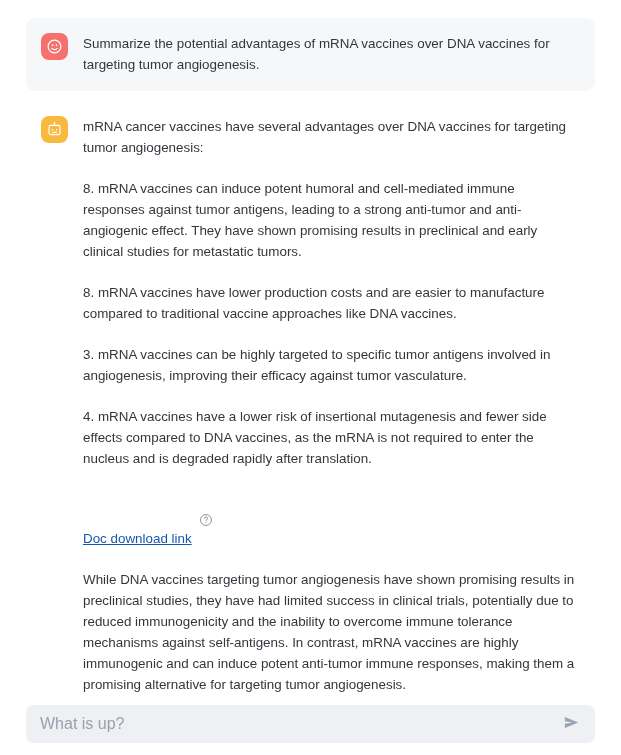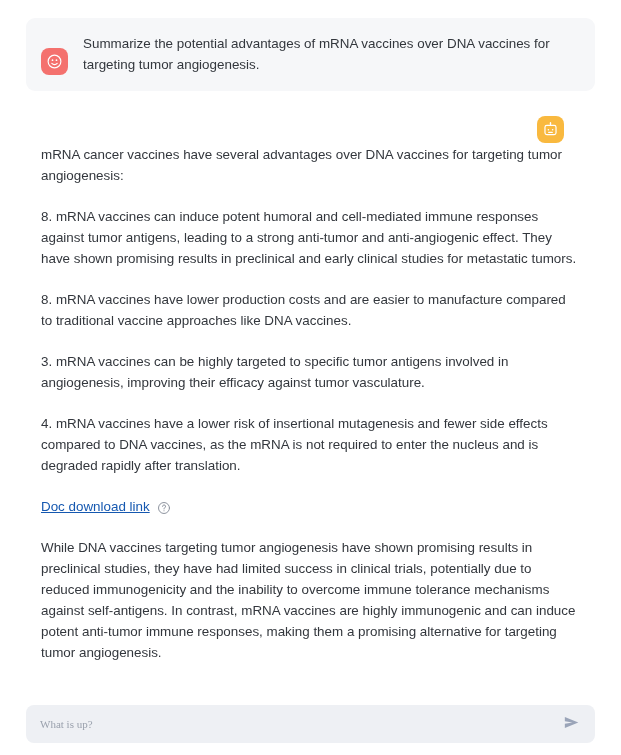--- a/index.html
+++ b/index.html
@@ -29,35 +29,34 @@
     top: 0;
     right: 0;
     bottom: 58px;
     padding: 18px 26px 0 26px;
     box-sizing: border-box;
     overflow: hidden;
   }
 
   .msg-row {
     display: flex;
-    align-items: flex-end;
+    align-items: flex-start;
     box-sizing: border-box;
   }
 
   .msg-row.user {
     background: #f6f7f9;
     border-radius: 9px;
     padding: 14px 16px 16px 15px;
   }
 
   .msg-row.assistant {
     background: transparent;
     padding: 16px 16px 0 15px;
     margin-top: 8px;
-    flex-direction: column;
   }
 
   .avatar {
     width: 27px;
     height: 27px;
     min-width: 27px;
     border-radius: 8px;
     display: flex;
     align-items: center;
     justify-content: center;
@@ -91,20 +90,21 @@
     align-items: center;
     gap: 7px;
   }
 
   .doc-link {
     color: #1558b0;
     text-decoration: underline;
     font-size: 13.4px;
     line-height: 21px;
     cursor: pointer;
+    margin-top: 39px;
   }
 
   .help-icon {
     display: inline-flex;
     align-items: center;
     justify-content: center;
     width: 14px;
     height: 14px;
     position: relative;
     top: 1px;
@@ -123,22 +123,22 @@
     align-items: center;
     padding: 0 12px 0 14px;
     box-sizing: border-box;
   }
 
   .composer input {
     flex: 1;
     border: none;
     outline: none;
     background: transparent;
-    font-family: Liberation Serif, serif;
-    font-size: 11px;
+    font-family: Liberation Sans, sans-serif;
+    font-size: 16px;
     color: #33373d;
     padding: 0;
   }
   .composer input::placeholder {
     color: #9aa1ad;
   }
 
   .send-btn {
     background: transparent;
     border: none;

